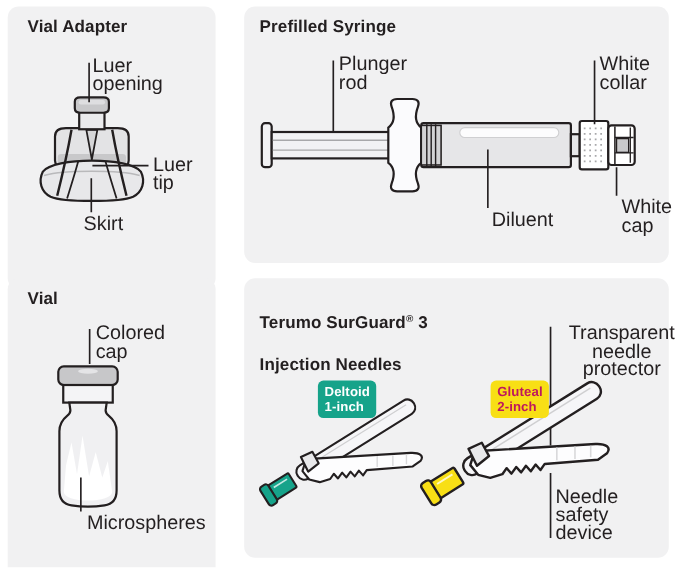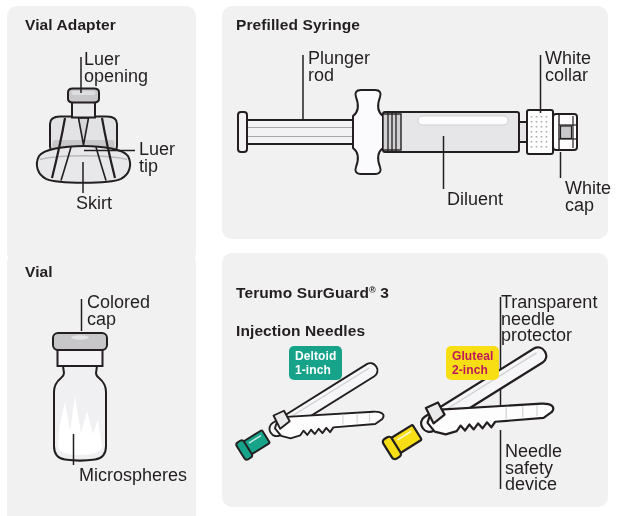--- a/index.html
+++ b/index.html
@@ -174,21 +174,21 @@
           <rect x="-23" y="-8" width="23" height="16" rx="1.5" fill="#f8df15" stroke="#231f20" stroke-width="2"></rect>
           <rect x="-31.5" y="-10.5" width="9" height="21" rx="3" fill="#f8df15" stroke="#231f20" stroke-width="2"></rect>
           <line x1="-19" y1="-3.5" x2="-4" y2="-3.5" stroke="#ffffff" stroke-width="1.6" opacity="0.75"></line>
         </g>
       </g>
     </svg>
     <div class="badge badge--teal" style="left:31px;top:93px;">Deltoid
 1-inch</div>
     <div class="badge badge--yellow" style="left:188px;top:93px;">Gluteal
 2-inch</div>
-    <div class="label" style="left:279px;top:41px;">Transparent
+    <div class="label" style="left:295px;top:41px;text-align:center;">Transparent
 needle
 protector</div>
     <div class="label" style="left:283px;top:190px;">Needle
 safety
 device</div>
   </div>
 
 </div>
 
 </body></html>

